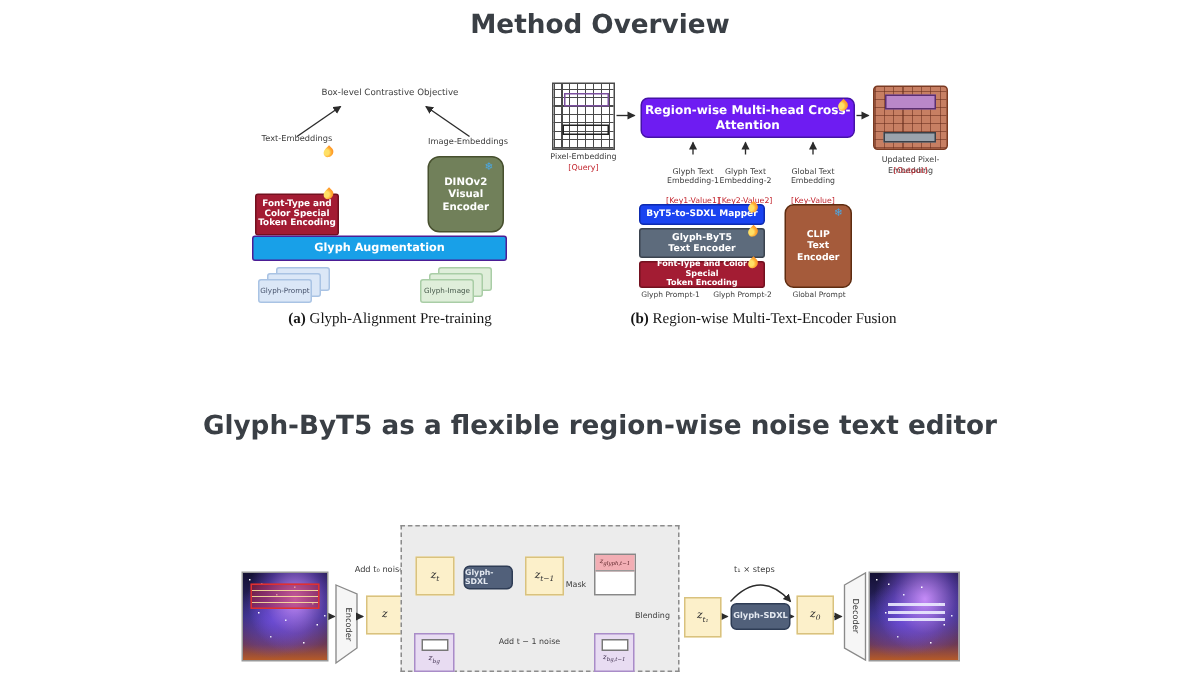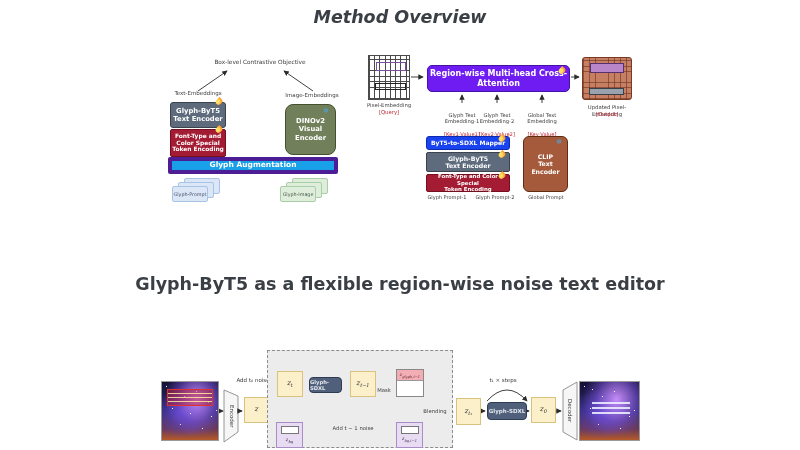--- a/index.html
+++ b/index.html
@@ -40,21 +40,21 @@
     box-shadow:8px 3px #fff,18px 10px #eef,30px 5px #fff,42px 16px #dde,6px 22px #fff,
                24px 27px #eef,45px 30px #fff,14px 38px #dde,36px 42px #fff,50px 24px #eef;}
   .wm{color:#c6c6c6;}
   svg.overlay{position:absolute;left:0;top:0;pointer-events:none;}
 </style>
 </head>
 <body>
 
 <div id="canvas">
 
-  <div class="heading" style="top:7px;font-style:italic;">Method Overview</div>
+  <div class="heading" style="top:7px;">Method Overview</div>
   <div class="heading" style="top:274px;">Glyph-ByT5 as a flexible region-wise noise text editor</div>
 
   <svg class="overlay" width="800" height="450" viewBox="0 0 800 450">
     <defs>
       <marker id="ah" markerWidth="7" markerHeight="7" refX="5.2" refY="3" orient="auto">
         <path d="M0,0L6,3L0,6Z" fill="#2b2b2b"></path>
       </marker>
     </defs>
     <g stroke="#2b2b2b" stroke-width="0.9" fill="none">
 
@@ -87,43 +87,44 @@
       <path d="M527,411 L529,411" marker-end="url(#ah)"></path>
       <path d="M556,411 L561,411" marker-end="url(#ah)"></path>
       <path d="M487,401 Q507,379 527,401" marker-end="url(#ah)"></path>
     </g>
   </svg>
 
   <div class="lbl" style="left:206px;top:59px;width:108px;font-size:5.8px;">Box-level Contrastive Objective</div>
   <div class="lbl" style="left:166px;top:90px;width:64px;font-size:5.5px;">Text-Embeddings</div>
   <div class="lbl" style="left:280px;top:92px;width:64px;font-size:5.5px;">Image-Embeddings</div>
 
-  <div class="bx" style="left:170px;top:102px;width:56px;height:26px;background:#5d6b7c;border:1px solid #3a434e;border-radius:3px;font-size:6.8px;">Glyph-ByT5
-Text Encoder</div>
   <div class="flame" style="left:216px;top:98px;"></div>
 
   <div class="bx" style="left:170px;top:129px;width:56px;height:28px;background:#a31c33;border:1px solid #73101f;border-radius:2px;font-size:5.9px;">Font-Type and
 Color Special
 Token Encoding</div>
   <div class="flame" style="left:216px;top:126px;"></div>
 
   <div class="bx" style="left:285px;top:104px;width:51px;height:51px;background:#71805a;border:1.5px solid #47502e;border-radius:8px;font-size:6.8px;text-align:center;">DINOv2
 Visual Encoder</div>
   <div class="snow" style="left:323px;top:108px;">❄</div>
 
-  <div class="bx" style="left:168px;top:157px;width:170px;height:17px;background:#18a0e8;border:4px solid #4c1d95;border-radius:2px;font-size:7.5px;">Glyph Augmentation</div>
+  <div class="bx" style="left:168px;top:157px;width:170px;height:17px;background:#18a0e8;border:1px solid #4c1d95;border-radius:2px;font-size:7.5px;">Glyph Augmentation</div>
 
   <div class="stackbox" style="left:184px;top:178px;width:36px;height:16px;background:#dbe7f7;border:1px solid #a9c3e4;"></div>
   <div class="stackbox" style="left:178px;top:182px;width:36px;height:16px;background:#dbe7f7;border:1px solid #a9c3e4;"></div>
   <div class="stackbox" style="left:172px;top:186px;width:36px;height:16px;background:#dbe7f7;border:1px solid #a9c3e4;display:flex;align-items:center;justify-content:center;font-size:4.8px;color:#44506a;">Glyph-Prompt</div>
 
   <div class="stackbox" style="left:292px;top:178px;width:36px;height:16px;background:#dfeeda;border:1px solid #a9cda6;"></div>
   <div class="stackbox" style="left:286px;top:182px;width:36px;height:16px;background:#dfeeda;border:1px solid #a9cda6;"></div>
   <div class="stackbox" style="left:280px;top:186px;width:36px;height:16px;background:#dfeeda;border:1px solid #a9cda6;display:flex;align-items:center;justify-content:center;font-size:4.8px;color:#46584a;">Glyph-Image</div>
 
+  <div class="caption" style="left:160px;top:207px;width:200px;">
+    <b>(a)</b>&nbsp;<span>Glyph-Alignment Pre-training</span>
+  </div>
 
   <div class="abs gridq" style="left:368px;top:55px;width:42px;height:45px;">
     <div class="abs" style="left:7px;top:6px;width:30px;height:9px;border:1px solid #7b4f9e;"></div>
     <div class="abs" style="left:6px;top:27px;width:31px;height:7px;border:1px solid #222;"></div>
   </div>
   <div class="lbl" style="left:359px;top:102px;width:60px;font-size:5.3px;">Pixel-Embedding</div>
   <div class="lbl red" style="left:359px;top:109px;width:60px;font-size:5.3px;">[Query]</div>
 
   <div class="bx" style="left:427px;top:65px;width:143px;height:27px;background:#6e1cf2;border:1px solid #4512a8;border-radius:5px;font-size:8px;">Region-wise Multi-head Cross-Attention</div>
   <div class="flame" style="left:559px;top:67px;"></div>
@@ -163,20 +164,23 @@
   <div class="flame" style="left:499px;top:172px;"></div>
 
   <div class="bx" style="left:523px;top:136px;width:45px;height:56px;background:#a55b3b;border:1.5px solid #5e2c10;border-radius:6px;font-size:6.2px;">CLIP
 Text Encoder</div>
   <div class="snow" style="left:556px;top:139px;">❄</div>
 
   <div class="lbl" style="left:423px;top:194px;width:48px;font-size:5px;">Glyph Prompt-1</div>
   <div class="lbl" style="left:471px;top:194px;width:48px;font-size:5px;">Glyph Prompt-2</div>
   <div class="lbl" style="left:522px;top:194px;width:48px;font-size:5px;">Global Prompt</div>
 
+  <div class="caption" style="left:396px;top:207px;width:226px;">
+    <b>(b)</b>&nbsp;<span>Region-wise Multi-Text-Encoder Fusion</span>
+  </div>
 
   <div class="nebula" style="left:161px;top:381px;width:58px;height:60px;">
     <i></i>
     <div class="abs" style="left:5px;top:7px;width:46px;height:17px;border:1px solid #e03030;background:rgba(195,28,40,.45);
          background-image:repeating-linear-gradient(0deg,transparent 0 3px,rgba(255,235,160,.85) 3px 4px);"></div>
   </div>
 
   <div class="vtext" style="left:225px;top:394px;width:13px;height:44px;font-size:5.5px;">Encoder</div>
 
   <div class="lbl" style="left:228px;top:377px;width:50px;font-size:5.5px;">Add t₀ noise</div>

